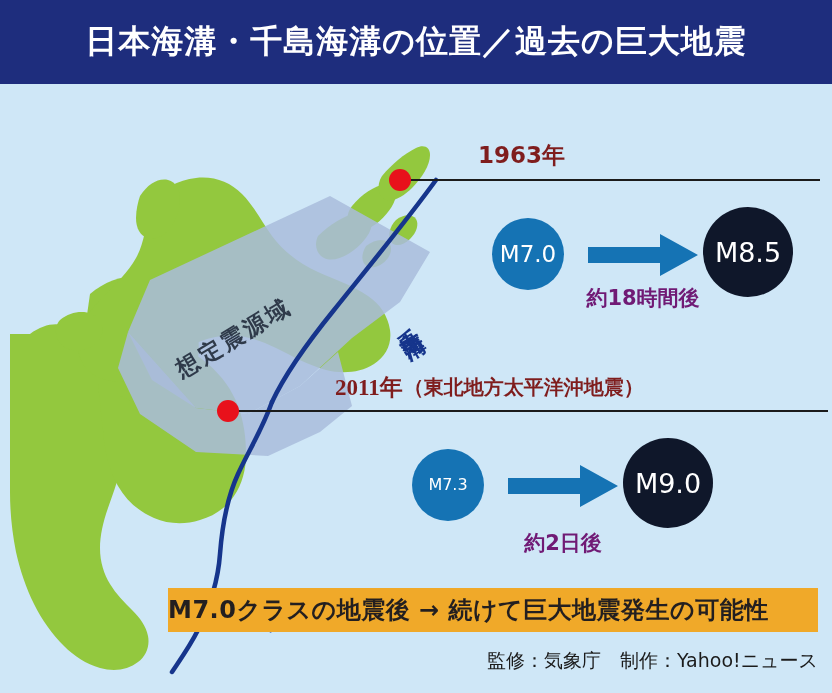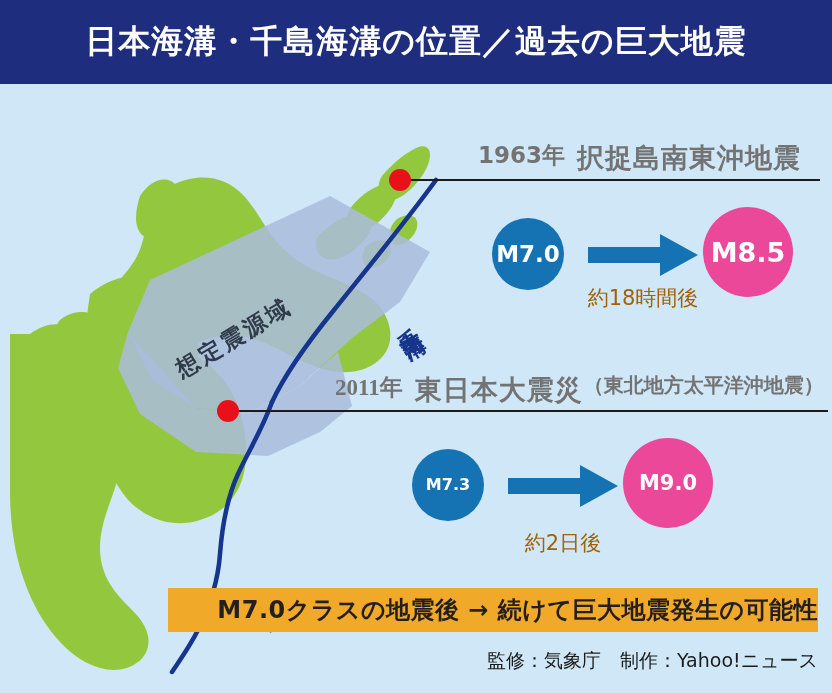--- a/index.html
+++ b/index.html
@@ -110,23 +110,23 @@
   .event-dot {
     position: absolute;
     width: 22px;
     height: 22px;
     border-radius: 50%;
     background: #e8111b;
   }
   .event-heading {
     position: absolute;
     white-space: nowrap;
-    color: #737373;
+    color: #7f1d1d;
     display: flex;
-    align-items: flex-start;
+    align-items: center;
   }
   .event-year {
     font-size: 23px;
     font-weight: bold;
     letter-spacing: 0px;
   }
   .event-name {
     font-size: 27px;
     font-weight: bold;
     margin-left: 12px;
@@ -140,47 +140,47 @@
 
   
   .mag-row { position: absolute; }
   .mag-circle {
     position: absolute;
     border-radius: 50%;
     display: flex;
     align-items: center;
     justify-content: center;
     color: #ffffff;
-    font-weight: bold;
+    font-weight: normal;
     line-height: 1;
   }
   .mag-from { background: #1573b4; }
-  .mag-to   { background: #ec4899; }
+  .mag-to   { background: #0f172a; }
 
   .mag-arrow { position: absolute; }
 
   .mag-delay {
     position: absolute;
     white-space: nowrap;
-    color: #a16207;
-    font-weight: normal;
+    color: #701a75;
+    font-weight: bold;
     text-align: center;
   }
 
   
   #conclusion-banner {
     position: absolute;
     left: 168px;
     top: 588px;
     width: 650px;
     height: 44px;
     background: #f0a929;
     display: flex;
     align-items: center;
-    justify-content: flex-end;
+    justify-content: flex-start;
   }
   #conclusion-text {
     color: #231f20;
     font-size: 24px;
     font-weight: bold;
     letter-spacing: 0.5px;
     white-space: nowrap;
   }
 
   
@@ -313,21 +313,20 @@
     <div class="map-label" id="label-source-area">想定震源域</div>
 
     <div class="map-label" id="label-kuril-trench">千島海溝</div>
 
     <div class="map-label" id="label-japan-trench">日本海溝</div>
 
     <div class="event-block">
 
       <div class="event-heading" style="left:478px; top:56px;">
         <span class="event-year">1963年</span>
-        <span class="event-name">択捉島南東沖地震</span>
       </div>
 
       <div class="event-rule" style="left:400px; top:95px; width:420px;"></div>
       <div class="event-dot" style="left:389px; top:85px;"></div>
 
       <div class="mag-row">
         <div class="mag-circle mag-from" style="left:492px; top:134px; width:72px; height:72px; font-size:23px;">M7.0</div>
 
         <svg class="mag-arrow" style="left:588px; top:150px;" width="110" height="42" viewBox="0 0 110 42">
           <polygon fill="#1573b4" points="0,13 72,13 72,0 110,21 72,42 72,29 0,29"></polygon>
@@ -336,35 +335,34 @@
         <div class="mag-circle mag-to" style="left:703px; top:123px; width:90px; height:90px; font-size:27px;">M8.5</div>
 
         <div class="mag-delay" style="left:573px; top:200px; width:140px; font-size:21px;">約18時間後</div>
       </div>
     </div>
 
     <div class="event-block">
 
       <div class="event-heading" style="left:335px; top:288px;font-family:Liberation Serif, serif;">
         <span class="event-year">2011年</span>
-        <span class="event-name">東日本大震災</span>
         <span class="event-subname">（東北地方太平洋沖地震）</span>
       </div>
 
       <div class="event-rule" style="left:228px; top:326px; width:600px;"></div>
       <div class="event-dot" style="left:217px; top:316px;"></div>
 
       <div class="mag-row">
         <div class="mag-circle mag-from" style="left:412px; top:365px; width:72px; height:72px; font-size:16px;">M7.3</div>
 
         <svg class="mag-arrow" style="left:508px; top:381px;" width="110" height="42" viewBox="0 0 110 42">
           <polygon fill="#1573b4" points="0,13 72,13 72,0 110,21 72,42 72,29 0,29"></polygon>
         </svg>
 
-        <div class="mag-circle mag-to" style="left:623px; top:354px; width:90px; height:90px; font-size:21px;">M9.0</div>
+        <div class="mag-circle mag-to" style="left:623px; top:354px; width:90px; height:90px; font-size:27px;">M9.0</div>
 
         <div class="mag-delay" style="left:493px; top:445px; width:140px; font-size:21px;">約2日後</div>
       </div>
     </div>
 
   </div>
 
   <div id="conclusion-banner">
     <span id="conclusion-text">M7.0クラスの地震後 → 続けて巨大地震発生の可能性</span>
   </div>

